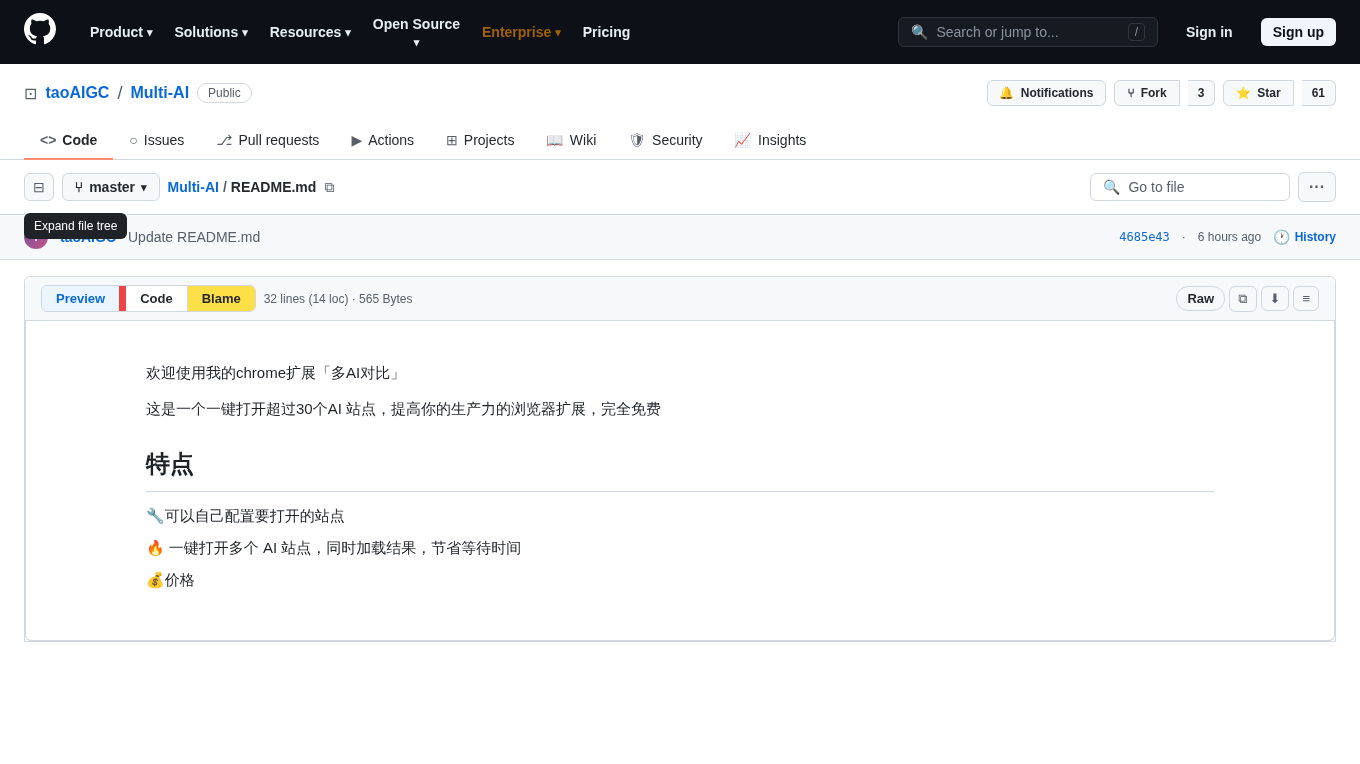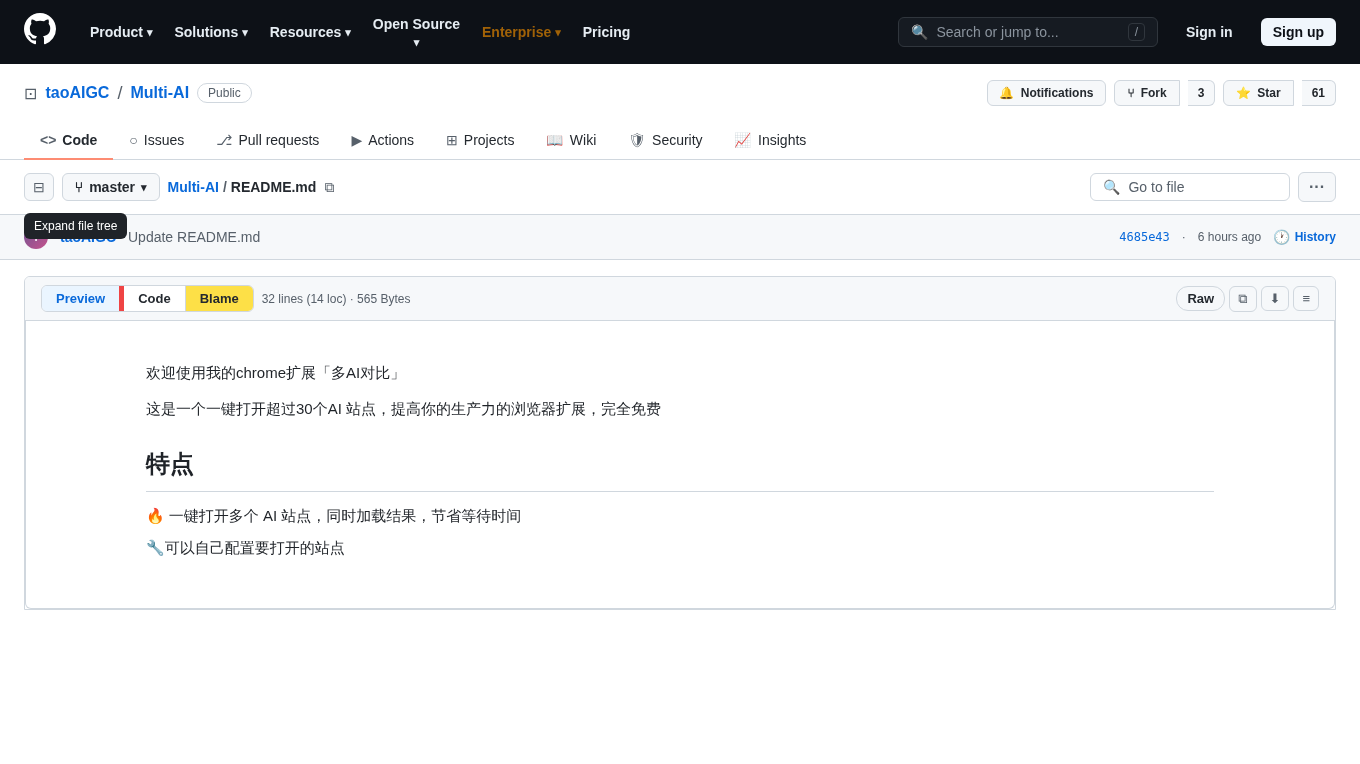--- a/index.html
+++ b/index.html
@@ -144,33 +144,34 @@
   <span style="color:#57606a; font-size:12px;">6 hours ago</span>
   <div style="display:flex; align-items:center; gap:4px; color:#0969da; cursor:pointer; font-size:12px; font-weight:600;">
     <span style="color:#57606a; font-size:14px;">🕐</span>
     <span>History</span>
   </div>
 </div>
 
 <div style="margin:16px 24px 0; border:1px solid #d0d7de; border-radius:6px 6px 0 0; overflow:hidden;">
   <div style="display:flex; align-items:center; padding:8px 16px; background:#f6f8fa; border-bottom:1px solid #d0d7de; gap:8px;">
     <div style="display:flex; border:1px solid #d0d7de; border-radius:6px; overflow:hidden;">
-      <button style="padding:5px 14px; font-size:13px; font-weight:600; cursor:pointer; background:#eaf5ff; border:none; color:#0969da; border-right:5px solid #ef4444;">Preview</button>
+      <button style="padding:5px 14px; font-size:13px; font-weight:600; cursor:pointer; background:#eaf5ff; border:none; color:#0969da; border-right:7px solid #ef4444;">Preview</button>
       <button style="padding:5px 14px; font-size:13px; font-weight:600; cursor:pointer; background:#fff; border:none; color:#24292f; border-right:1px solid #d0d7de;">Code</button>
       <button style="padding:5px 14px; font-size:13px; font-weight:600; cursor:pointer; background:#fde047; border:none; color:#24292f;">Blame</button>
     </div>
     <span style="color:#57606a; font-size:12px;">32 lines (14 loc) · 565 Bytes</span>
     <div style="margin-left:auto; display:flex; align-items:center; gap:4px;">
       <button style="background:transparent; border:1px solid #d0d7de; border-radius:12px; padding:4px 10px; cursor:pointer; color:#24292f; font-size:13px; font-weight:600;">Raw</button>
       <button style="background:transparent; border:1px solid #d0d7de; border-radius:6px; padding:4px 8px; cursor:pointer; color:#57606a; font-size:13px;">⧉</button>
       <button style="background:transparent; border:1px solid #d0d7de; border-radius:6px; padding:4px 8px; cursor:pointer; color:#57606a; font-size:13px;">⬇</button>
       <button style="background:transparent; border:1px solid #d0d7de; border-radius:6px; padding:4px 8px; cursor:pointer; color:#57606a; font-size:13px;">≡</button>
     </div>
   </div>
 
   <div style="padding:40px 120px; background:#fff; line-height:1.6; border:1px solid #d0d7de; border-top:none; border-radius:0 0 6px 6px; margin:0;">
     <p style="margin-bottom:12px; color:#1f2328; font-size:15px;">欢迎使用我的chrome扩展「多AI对比」</p>
     <p style="margin-bottom:20px; color:#1f2328; font-size:15px;">这是一个一键打开超过30个AI 站点，提高你的生产力的浏览器扩展，完全免费</p>
     <h2 style="font-size:24px; font-weight:700; margin-top:24px; margin-bottom:12px; color:#1f2328; padding-bottom:8px; border-bottom:1px solid #d0d7de;">特点</h2>
+    <p style="margin-bottom:8px; color:#1f2328; font-size:15px;">🔧可以自己配置要打开的站点</p>
     <p style="margin-bottom:8px; color:#1f2328; font-size:15px;">🔥 一键打开多个 AI 站点，同时加载结果，节省等待时间</p>
-    <p style="margin-bottom:8px; color:#1f2328; font-size:15px;">🔧可以自己配置要打开的站点</p>
+    <p style="margin-bottom:8px; color:#1f2328; font-size:15px;">💰价格</p>
   </div>
 </div>
 
 </body></html>

